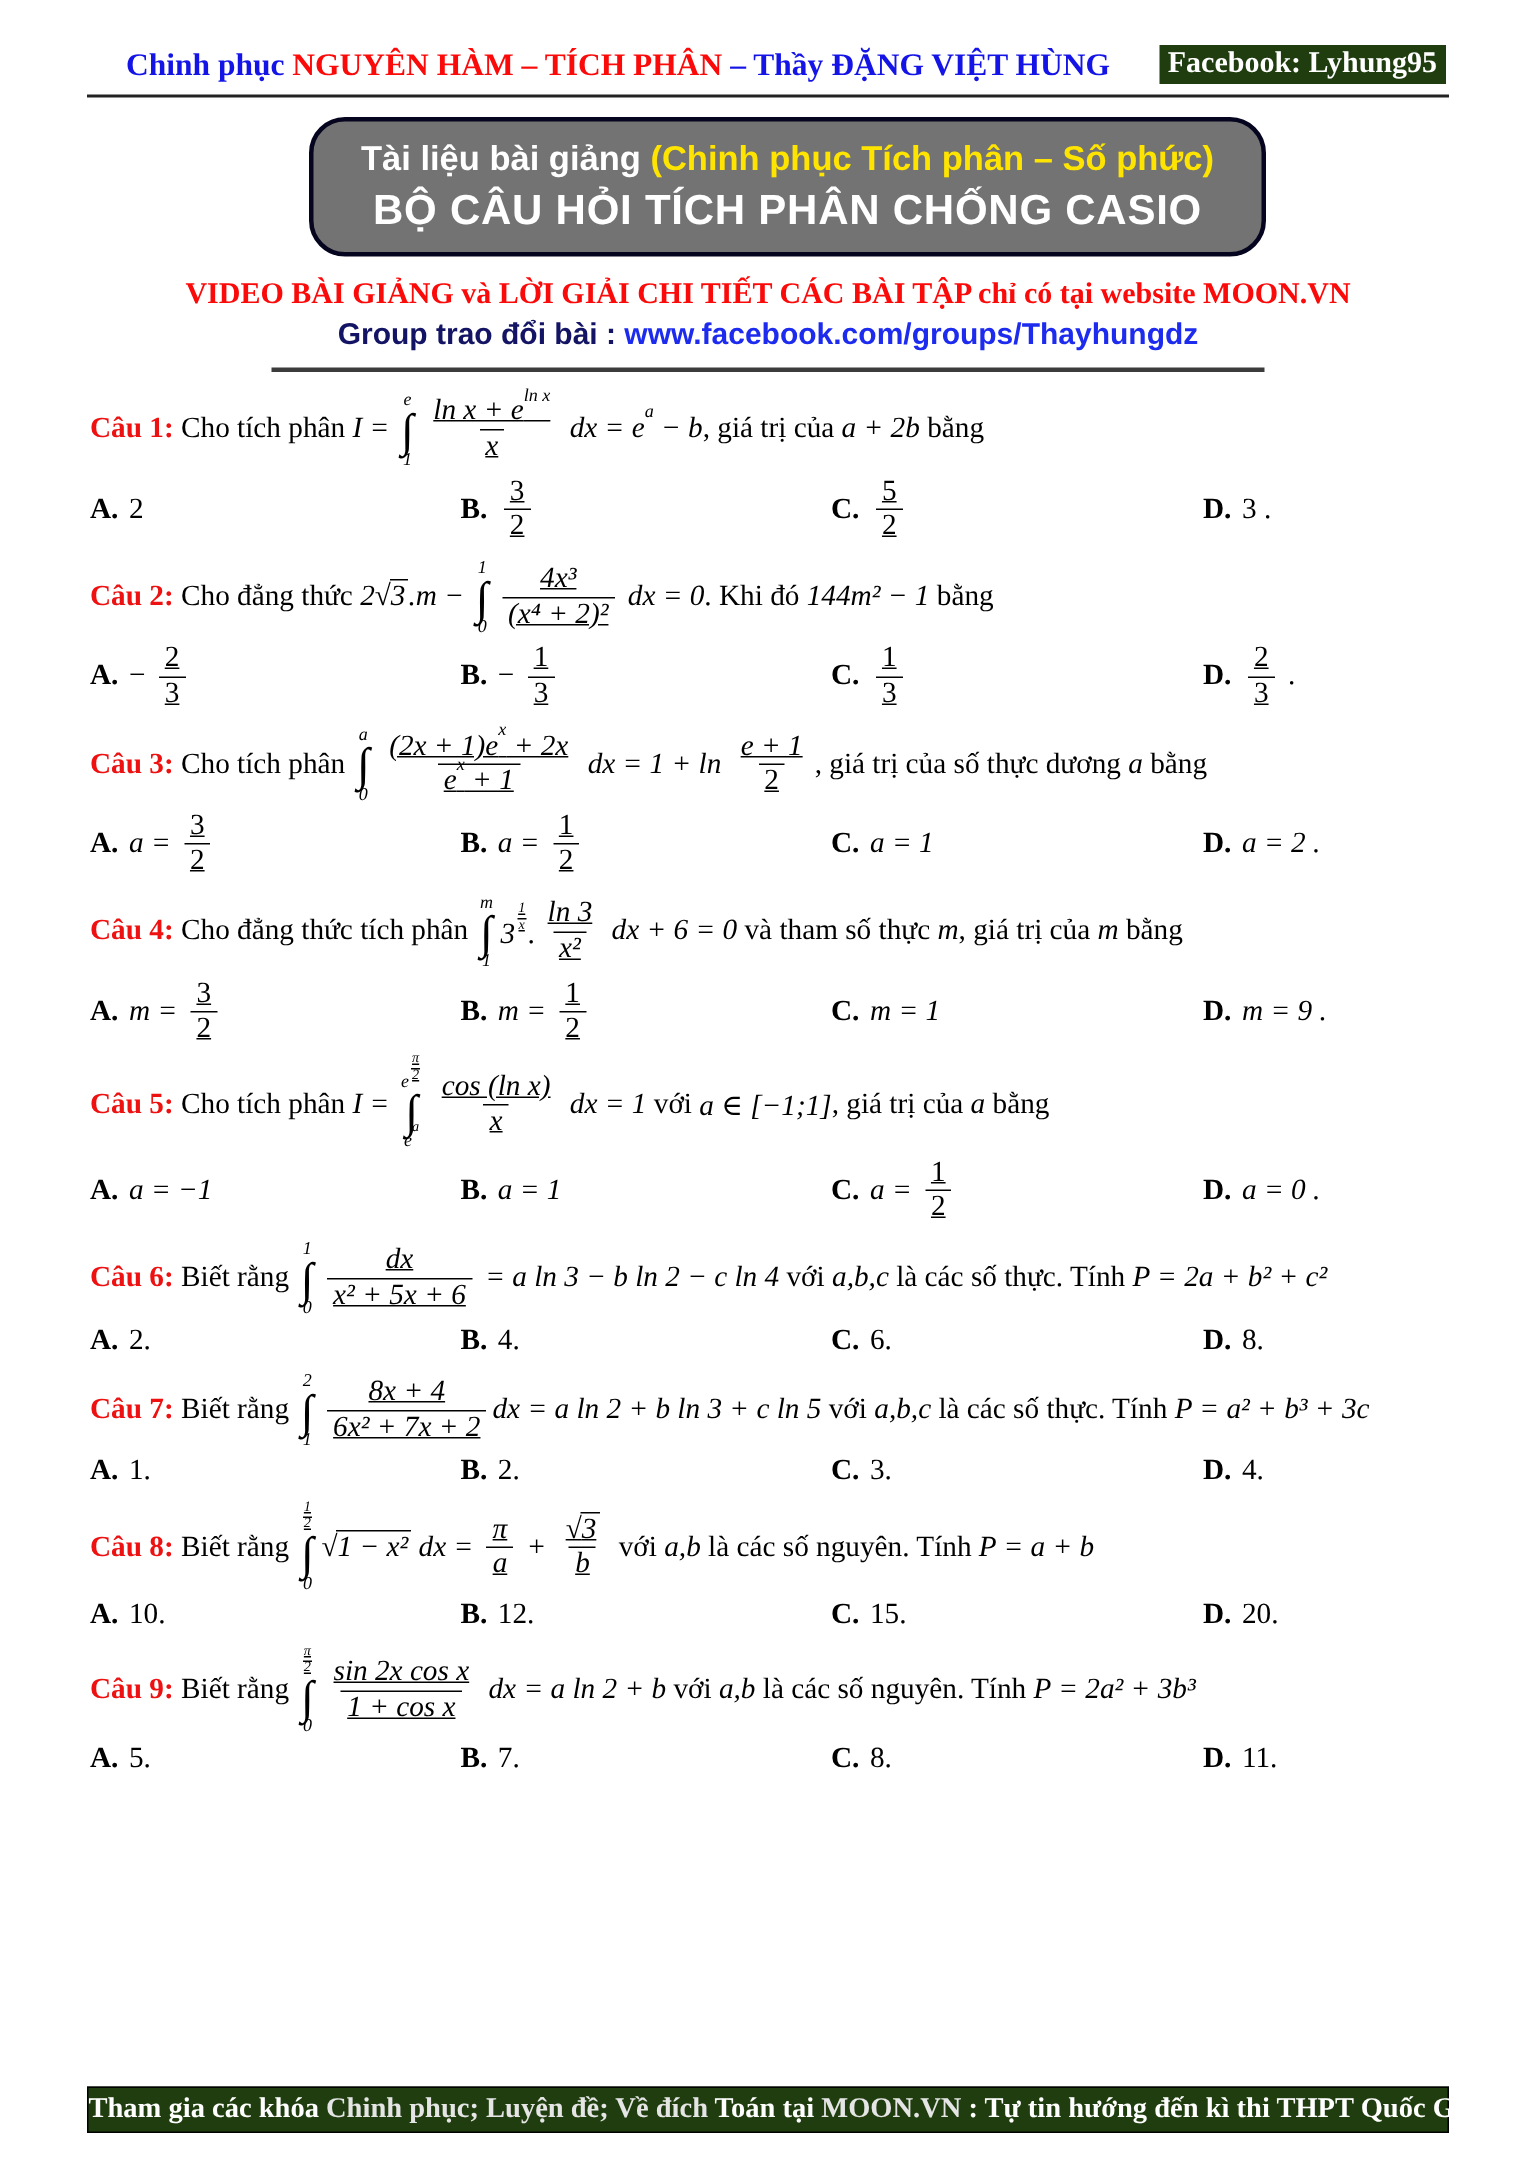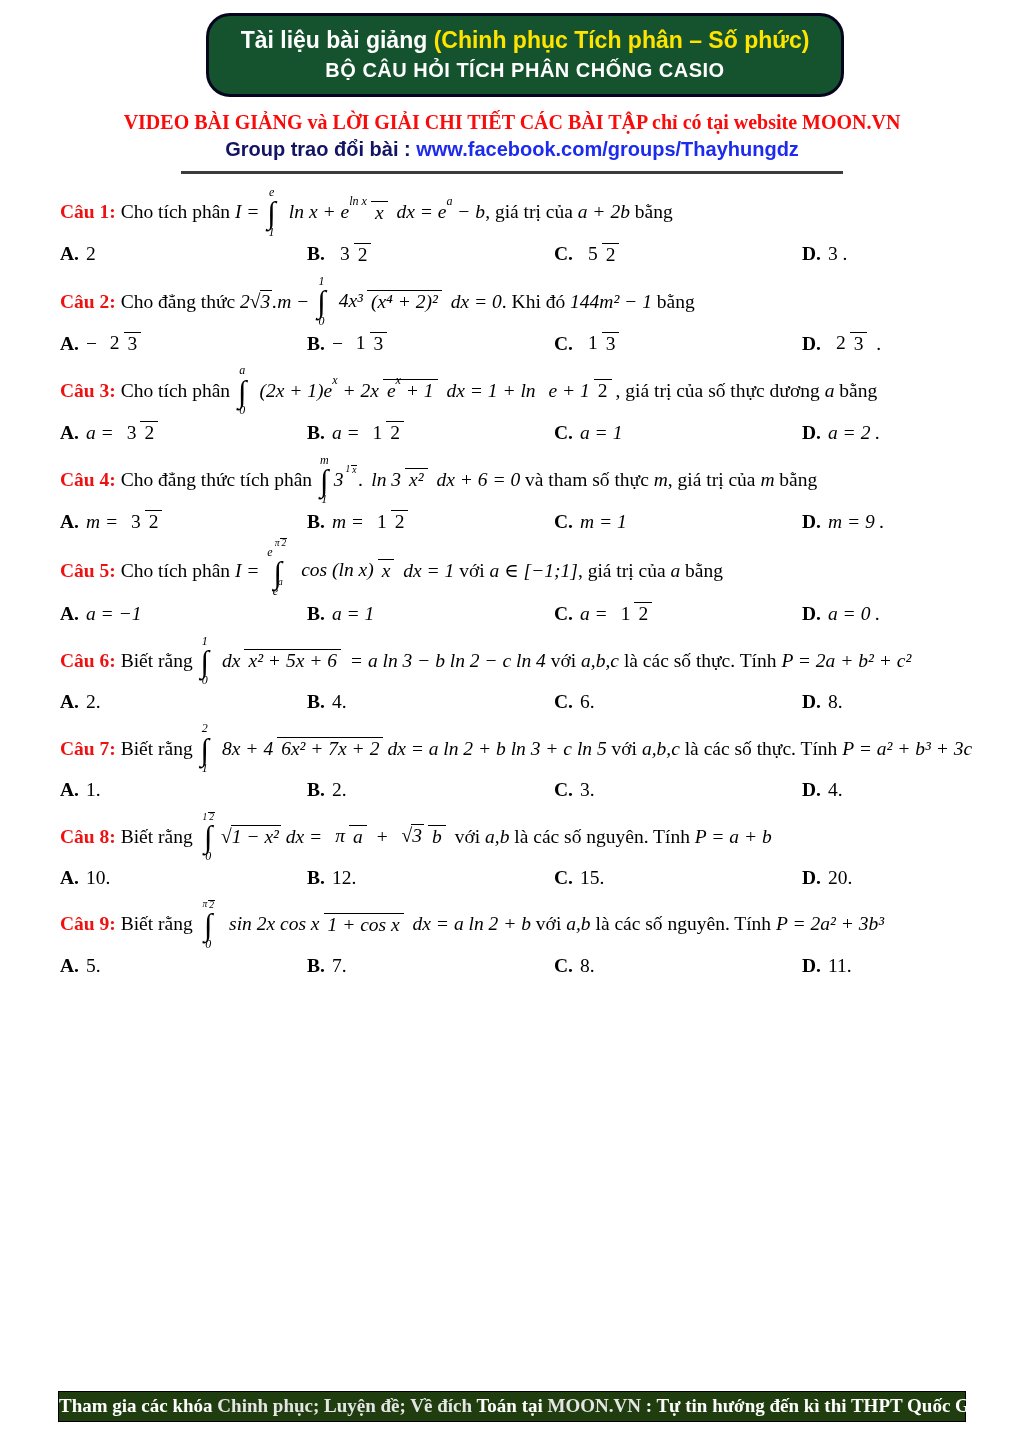--- a/index.html
+++ b/index.html
@@ -18,27 +18,27 @@
   .hdr-left { font-weight:bold; font-size:21px; white-space:pre; }
   .hdr-blue { color:#1414e6; }
   .hdr-red  { color:#fb0a0a; }
   .fb-badge {
     background:#1f3d0e; color:#ffffff; font-weight:bold; font-size:20px;
     padding:1px 6px 2px 6px; white-space:pre;
   }
   
   .tbox {
     width:638px; margin:13px auto 0 auto; position:relative; left:13px;
-    background:#14532d; border:3px solid #06051f; border-radius:24px;
+    background:#737373; border:3px solid #06051f; border-radius:24px;
     text-align:center; padding:11px 8px 12px 8px;
     font-family:"Liberation Sans","DejaVu Sans",sans-serif; font-weight:bold;
   }
   .tbox-l1 { font-size:23px; color:#ffffff; }
   .tbox-l1 .yl { color:#ffe400; }
-  .tbox-l2 { font-size:20px; color:#ffffff; margin-top:5px; letter-spacing:0.5px; }
+  .tbox-l2 { font-size:28px; color:#ffffff; margin-top:5px; letter-spacing:0.5px; }
   .tbox-l3 { font-size:21px; color:#ffe400; margin-top:6px; }
   
   .video-line {
     margin-top:14px; text-align:center; color:#fb0a0a; font-weight:bold; font-size:20px;
   }
   .group-line {
     margin-top:4px; text-align:center; font-weight:bold; font-size:20px;
     font-family:"Liberation Sans","DejaVu Sans",sans-serif;
   }
   .group-label { color:#141464; }
@@ -51,22 +51,22 @@
   .qline > span, .qline > b { white-space:pre; }
   .qlabel { color:#ee1111; font-weight:bold; }
   .mi { font-style:italic; }
   .sp { font-size:0.62em; line-height:0; position:relative; top:-0.45em; font-style:italic; }
   
   .intg { display:inline-flex; flex-direction:column; align-items:center; line-height:1;
           margin:0 5px 0 3px; }
   .intg .ub,.intg .lb { font-size:12px; line-height:1.1; font-style:italic; white-space:pre; }
   .intg .isign { font-size:31px; line-height:0.82; padding:1px 0 0 0; font-style:normal; }
   
-  .fr { display:inline-flex; flex-direction:row; align-items:center; text-align:center;
-        line-height:1.15; margin:0 4px; vertical-align:middle; }
+  .fr { display:inline-flex; flex-direction:column; align-items:center; text-align:center;
+        line-height:1.15; margin:0 4px; vertical-align:middle;text-decoration:underline; }
   .fr .n { display:block; padding:0 4px; white-space:pre; }
   .fr .d { display:block; border-top:1.5px solid #000; padding:0 4px; white-space:pre; }
   .fr.xs { font-size:9.5px; line-height:1.05; margin:0 1px; }
   .fr.xs .n,.fr.xs .d { padding:0 1px; border-top-width:1px; }
   .spx { font-size:9.5px; line-height:0; position:relative; top:-0.5em; font-style:italic; }
   
   .sqrt { white-space:pre; font-style:italic; }
   .sqrt .rs { font-style:normal; margin-right:-1px; }
   .sqrt .rad { border-top:1.5px solid #000; padding:0 2px 0 1px; }
   
@@ -81,20 +81,24 @@
     font-weight:bold; font-size:19px; text-align:center; padding:3px 0 4px 0;
     white-space:pre;
   }
   .footer .yl { color:#e5e5e5; }
 </style>
 </head>
 <body>
 
 <div class="page">
 
+  <div class="hdr">
+    <div class="hdr-left"><span class="hdr-blue">Chinh phục </span><span class="hdr-red">NGUYÊN HÀM – TÍCH PHÂN</span><span class="hdr-blue"> – Thầy ĐẶNG VIỆT HÙNG</span></div>
+    <div class="fb-badge">Facebook: Lyhung95</div>
+  </div>
 
   <div class="tbox">
     <div class="tbox-l1"><span>Tài liệu bài giảng </span><span class="yl">(Chinh phục Tích phân – Số phức)</span></div>
     <div class="tbox-l2">BỘ CÂU HỎI TÍCH PHÂN CHỐNG CASIO</div>
   </div>
 
   <div class="video-line">VIDEO BÀI GIẢNG và LỜI GIẢI CHI TIẾT CÁC BÀI TẬP chỉ có tại website MOON.VN</div>
   <div class="group-line"><span class="group-label">Group trao đổi bài : </span><span class="group-link">www.facebook.com/groups/Thayhungdz</span></div>
   <div class="sep"></div>
 

